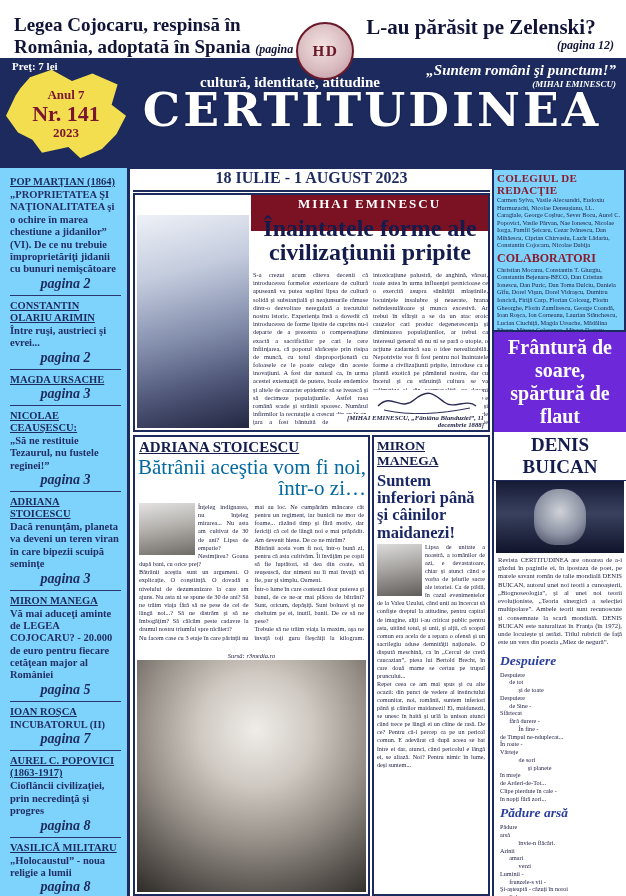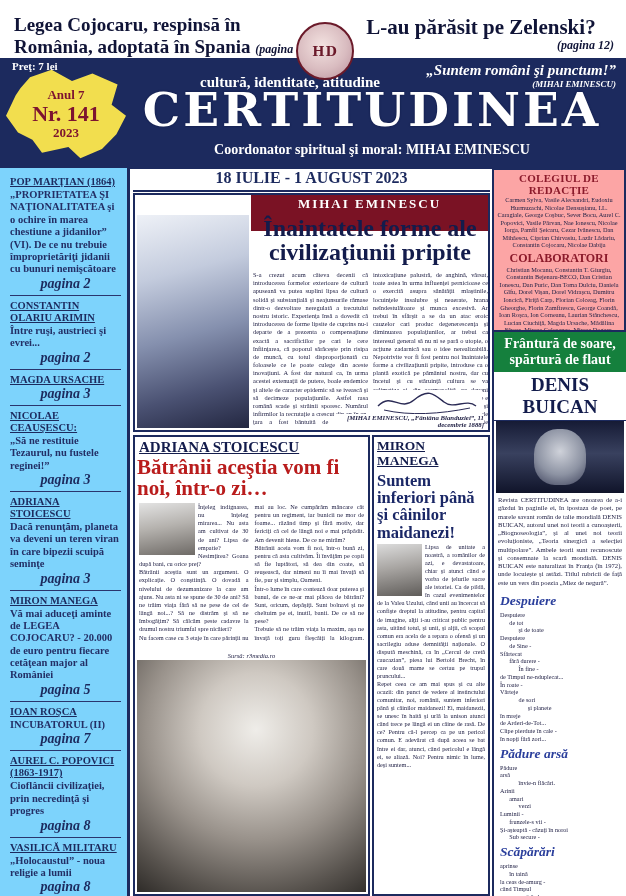--- a/index.html
+++ b/index.html
@@ -54,43 +54,43 @@
   .em-title{position:absolute;left:117px;top:21px;width:236px;text-align:center;color:#131c4c;
       font-size:24px;font-weight:bold;line-height:1.02;}
   .em-cols{position:absolute;left:118px;top:76px;width:235px;height:156px;
       column-count:2;column-gap:5px;font-size:6.4px;line-height:1.28;text-align:justify;color:#232347;overflow:hidden;}
   .em-sign{position:absolute;right:6px;bottom:16px;width:112px;height:24px;background:#fff;}
   .em-credit{position:absolute;right:4px;bottom:2px;width:150px;text-align:right;
       font-size:6.8px;font-style:italic;font-weight:bold;color:#232347;background:#fff;}
   
   .adbox{left:133px;top:435px;width:237px;height:461px;border:2px solid #1c2a5e;box-sizing:border-box;overflow:hidden;}
   .ad-kicker{font-size:15px;font-weight:bold;color:#131c4c;text-decoration:underline;padding:2px 4px 0 4px;}
-  .ad-title{text-align:left;font-size:21px;font-weight:bold;color:#b91c1c;line-height:1.02;padding:1px 2px;}
+  .ad-title{text-align:right;font-size:21px;font-weight:normal;color:#0369a1;line-height:1.02;padding:1px 2px;}
   .ad-body{padding:2px 4px;font-size:6.3px;line-height:1.3;text-align:justify;color:#232347;
       column-count:2;column-gap:6px;height:146px;overflow:hidden;}
   .ad-photo{float:left;width:56px;height:52px;margin:0 3px 2px 0;
       background:linear-gradient(170deg,#e3e3e3 0%,#b5b2ae 45%,#6e6a66 100%);}
   .ad-caption{text-align:center;font-size:6.5px;font-style:italic;color:#232347;padding:1px 0;}
   .ad-bigphoto{position:absolute;left:2px;right:2px;bottom:2px;height:232px;
       background:radial-gradient(circle at 52% 30%,#efede9 0%,#cfc9c2 28%,#98918a 55%,#57524d 82%,#2e2b28 100%);}
   
   .mibox{left:372px;top:435px;width:118px;height:461px;border:2px solid #1c2a5e;box-sizing:border-box;
       padding:2px 3px;overflow:hidden;}
   .mi-kicker{font-size:13.5px;font-weight:bold;color:#131c4c;text-decoration:underline;line-height:1.1;}
   .mi-title{font-size:16.5px;font-weight:bold;color:#1a2766;line-height:1.05;margin:3px 0 2px 0;}
   .mi-photo{float:left;width:45px;height:52px;margin:1px 3px 1px 0;
       background:linear-gradient(170deg,#dcdcdc 0%,#a8a5a2 45%,#5f5c59 100%);}
   .mi-body{font-size:6.2px;line-height:1.3;text-align:justify;color:#232347;}
   
   .rcol{left:492px;top:168px;width:134px;height:728px;box-sizing:border-box;border-left:2px solid #1c2a5e;overflow:hidden;}
-  .red-box{border:2px solid #1c2a5e;border-left:none;box-sizing:border-box;padding:2px 3px;height:164px;overflow:hidden;background:#fca5a5;text-align:center;}
+  .red-box{border:2px solid #1c2a5e;border-left:none;box-sizing:border-box;padding:2px 3px;height:164px;overflow:hidden;background:#7dd3fc;}
   .red-head{color:#8b1a2b;font-weight:bold;font-size:11px;letter-spacing:0.3px;}
   .red-names{font-size:6.3px;line-height:1.2;color:#232347;margin-bottom:2px;}
   .colab-head{color:#8b1a2b;font-weight:bold;font-size:12px;margin-top:2px;}
-  .feature-band{background:#15803d;color:#fff;text-align:center;font-size:14px;font-weight:bold;
+  .feature-band{background:#6d28d9;color:#fff;text-align:center;font-size:20px;font-weight:bold;
       line-height:1.15;padding:4px 2px;}
   .feature-author{text-align:center;font-size:19px;font-weight:bold;color:#131c4c;padding:2px 0;
       border-bottom:1px solid #1c2a5e;}
   .book-cover{height:72px;margin:0 2px;background:linear-gradient(180deg,#161b35 0%,#39415f 45%,#10142a 100%);
       display:flex;align-items:center;justify-content:center;}
   .book-face{width:52px;height:56px;border-radius:45% 45% 40% 40%;
       background:radial-gradient(circle at 50% 40%,#cfd2da 0%,#8d93a3 55%,#3c405a 100%);}
   .feature-intro{font-size:6.6px;line-height:1.25;text-align:justify;color:#232347;padding:3px 4px;}
   .poem{padding:0 6px;}
   .poem-title{font-size:13.5px;font-weight:bold;font-style:italic;color:#2b3f9c;margin:3px 0 2px 0;}
@@ -119,21 +119,20 @@
       <div class="l1">Anul 7</div>
       <div class="l2">Nr. 141</div>
       <div class="l3">2023</div>
     </div>
     <div class="motto">
       <div class="m1">„Suntem români şi punctum!”</div>
       <div class="m2">(MIHAI EMINESCU)</div>
     </div>
     <div class="tagline">cultură, identitate, atitudine</div>
     <div class="mast-title">CERTITUDINEA</div>
-    <div class="mast-sub">Coordonator spiritual şi moral: MIHAI EMINESCU</div>
   </div>
 
   <div class="abs date-strip">18 IULIE - 1 AUGUST 2023</div>
 
   <div class="abs sidebar">
     <div class="sb-item">
       <div class="sb-auth">POP MARŢIAN (1864)</div>
       <div class="sb-title">„PROPRIETATEA ŞI NAŢIONALITATEA şi o ochire în marea chestiune a jidanilor” (VI). De ce nu trebuie împroprietăriţi jidanii cu bunuri nemişcătoare</div>
       <div class="sb-page">pagina 2</div>
     </div>

